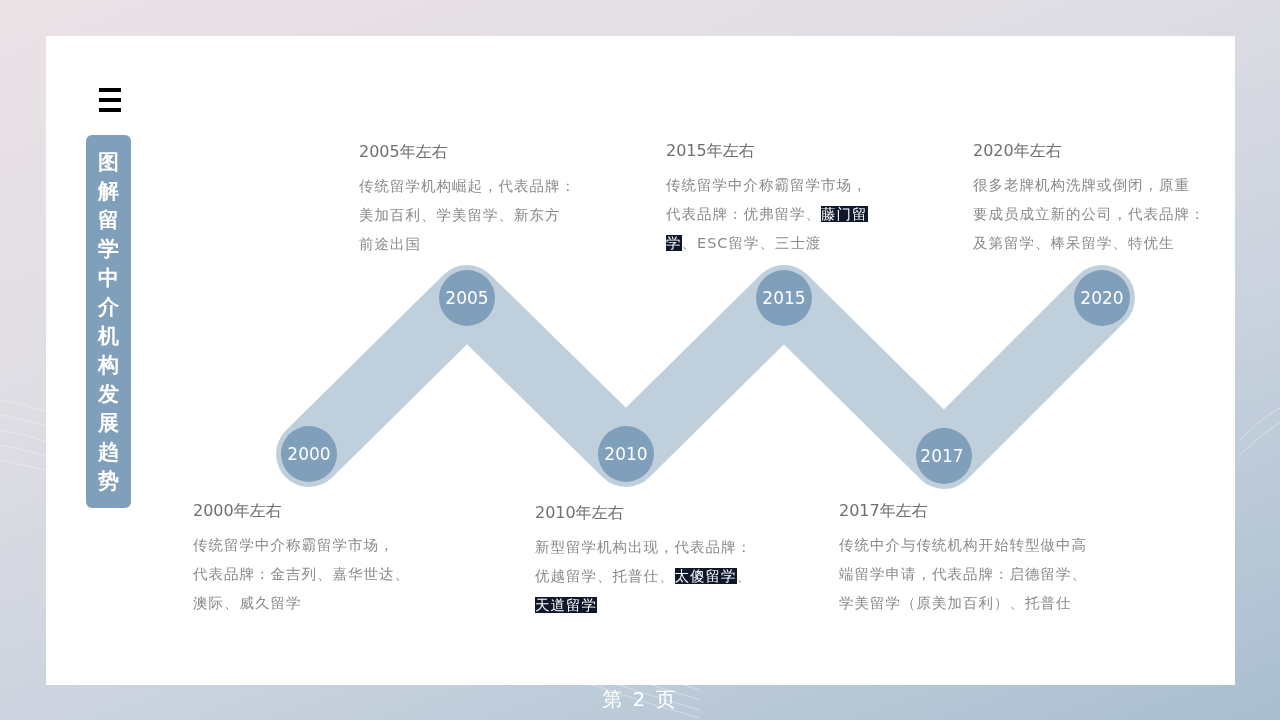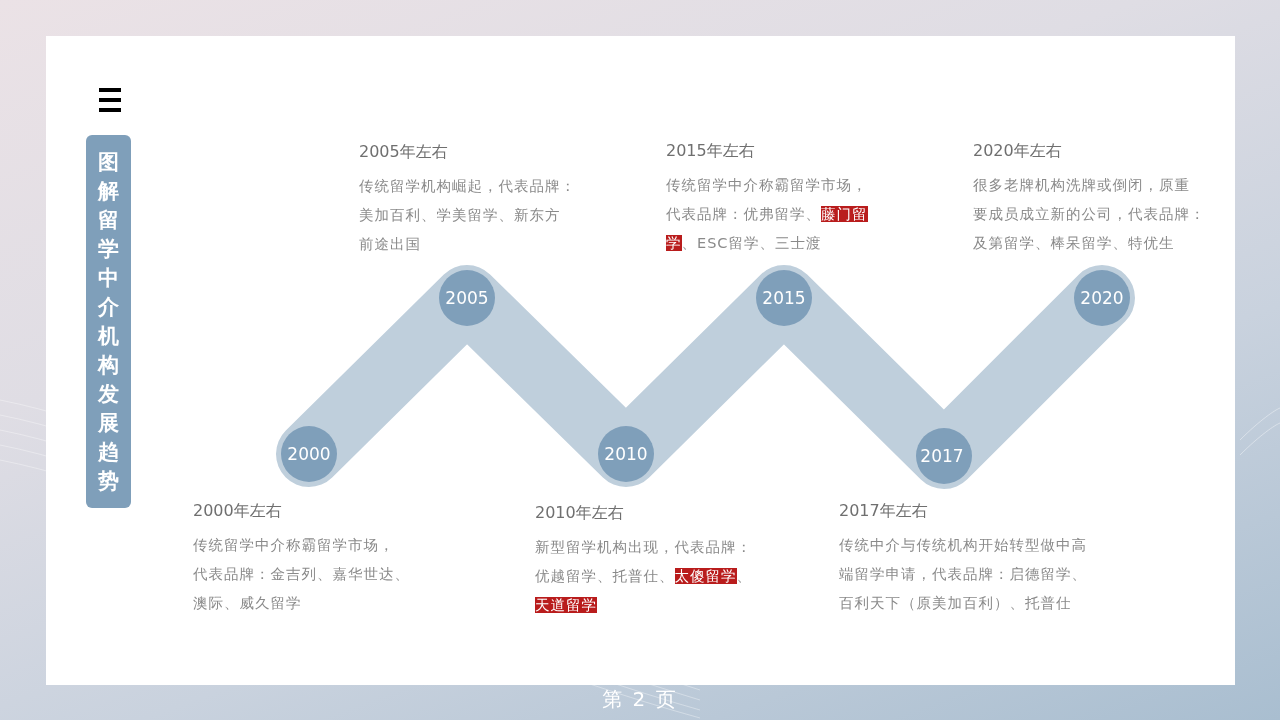--- a/index.html
+++ b/index.html
@@ -34,21 +34,21 @@
   .node-label {
     font-family: "DejaVu Sans", sans-serif; font-size: 17px; fill: #ffffff;
   }
   .block { position: absolute; color: #8a8a8a; }
   .block .yr {
     font-size: 16px; color: #6f6f6f; margin-bottom: 9px; height: 22px; line-height: 22px;
   }
   .block .line {
     font-size: 14.5px; line-height: 29px; height: 29px; white-space: nowrap; letter-spacing: 1px;
   }
-  .hl { background: #b91c1c; color: #fff; }
+  .hl { background: #0f172a; color: #fff; }
   .page-num {
     position: absolute; left: 0; width: 1280px; top: 686px; text-align: center;
     color: #ffffff; font-size: 20px; letter-spacing: 2px;
   }
 </style>
 </head>
 <body>
 
 <svg class="wave" style="top:380px" width="1280" height="340">
   <g fill="none" stroke="#ffffff" stroke-opacity="0.35" stroke-width="1">
@@ -140,21 +140,21 @@
   <div class="yr">2015年左右</div>
   <div class="line">传统留学中介称霸留学市场，</div>
   <div class="line"><span>代表品牌：优弗留学、</span><span class="hl">藤门留</span></div>
   <div class="line"><span class="hl">学</span><span>、ESC留学、三士渡</span></div>
 </div>
 
 <div class="block" style="left:839px; top:500px;">
   <div class="yr">2017年左右</div>
   <div class="line">传统中介与传统机构开始转型做中高</div>
   <div class="line">端留学申请，代表品牌：启德留学、</div>
-  <div class="line">百利天下（原美加百利）、托普仕</div>
+  <div class="line">学美留学（原美加百利）、托普仕</div>
 </div>
 
 <div class="block" style="left:955px; top:140px;margin-left:18px;">
   <div class="yr">2020年左右</div>
   <div class="line">很多老牌机构洗牌或倒闭，原重</div>
   <div class="line">要成员成立新的公司，代表品牌：</div>
   <div class="line">及第留学、棒呆留学、特优生</div>
 </div>
 
 <div class="page-num">第 2 页</div>

